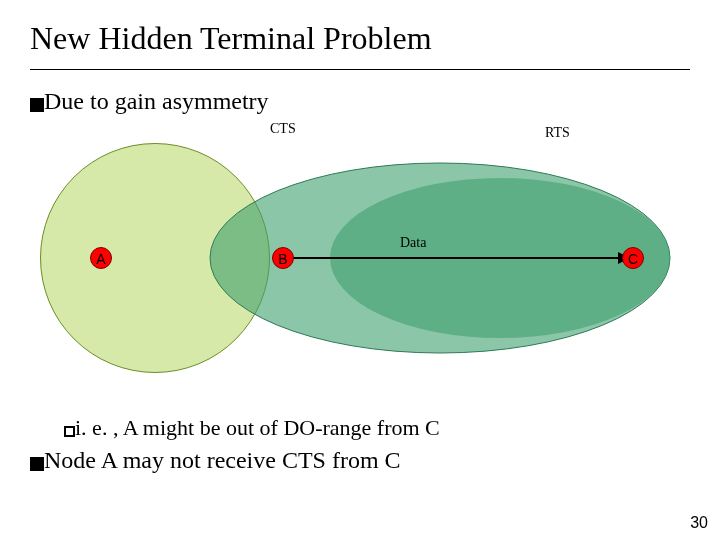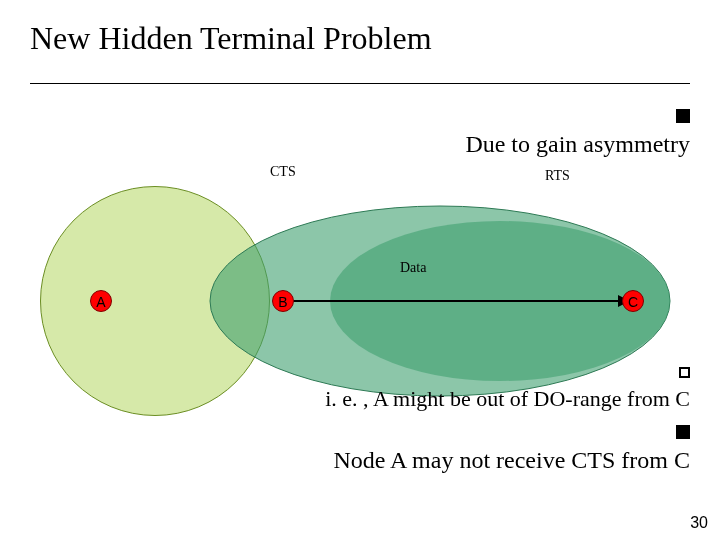--- a/index.html
+++ b/index.html
@@ -1,20 +1,20 @@
 <!DOCTYPE html>
 <html><head>
 <meta charset="utf-8">
 <style>
   * { margin: 0; padding: 0; box-sizing: border-box; }
   html, body { width: 720px; height: 540px; background: #fff; font-family: Georgia, 'Times New Roman', serif; color: #000; position: relative; overflow: hidden; }
   .slide { width: 720px; height: 540px; position: relative; padding: 20px 30px; }
-  .title { font-size: 32px; font-weight: 400; margin-bottom: 26px; }
+  .title { font-size: 32px; font-weight: 400; margin-bottom: 12px; }
   .rule { border: none; border-top: 1px solid #000; margin-bottom: 18px; }
-  .bullet-row { display: flex; align-items: flex-end; gap: 8px; margin-bottom: 6px; flex-direction: column; }
+  .bullet-row { display: flex; align-items: center; margin-bottom: 6px; }
   .sq { width: 14px; height: 14px; background: #000; flex: 0 0 14px; margin-top: 7px; }
   .sq.small { width: 11px; height: 11px; background: #fff; border: 2px solid #000; box-sizing: border-box; flex: 0 0 11px; margin-top: 7px; }
   .b1 { font-size: 24px; }
   .b2 { font-size: 22px; }
   .diagram { position: relative; width: 660px; height: 260px; margin: 0 auto; }
   .abs { position: absolute; }
   .circleA { width: 230px; height: 230px; border-radius: 50%; background: #d6e9a9; border: 1px solid #6b8e23; left: 10px; top: 22px; }
   .lensBase { width: 480px; height: 210px; left: 170px; top: 32px; }
   .nodeDot { width: 22px; height: 22px; border-radius: 50%; background: #ff0000; border: 1px solid #800000; text-align: center; font-family: Arial, Helvetica, sans-serif; font-size: 14px; color: #000; line-height: 22px; }
   .label { font-family: Georgia, serif; font-size: 14px; }
@@ -46,21 +46,21 @@
       <ellipse cx="240" cy="105" rx="230" ry="95" fill="#3fa06f" fill-opacity="0.6" stroke="#2e7a55" stroke-width="1" transform="translate(0,0)"></ellipse>
 
       <ellipse cx="300" cy="105" rx="170" ry="80" fill="#3fa06f" fill-opacity="0.6" stroke="none"></ellipse>
 
       <line x1="90" y1="105" x2="420" y2="105" class="arrow-line"></line>
       <polygon points="430,105 418,99 418,111" class="arrow-head"></polygon>
     </svg>
 
     <div class="abs label" style="left:240px; top:0px;">CTS</div>
     <div class="abs label" style="left:515px; top:4px;">RTS</div>
-    <div class="abs label" style="left:370px; top:96px;text-align:center;">Data</div>
+    <div class="abs label" style="left:370px; top:114px;text-align:center;">Data</div>
 
     <div class="abs nodeDot" style="left:60px; top:126px;"><span>A</span></div>
     <div class="abs nodeDot" style="left:242px; top:126px;"><span>B</span></div>
     <div class="abs nodeDot" style="left:592px; top:126px;"><span>C</span></div>
 
   </div>
 
   <div class="bottom-block">
     <div class="bullet-row" style="margin-left:34px;">
       <div class="sq small"></div>

